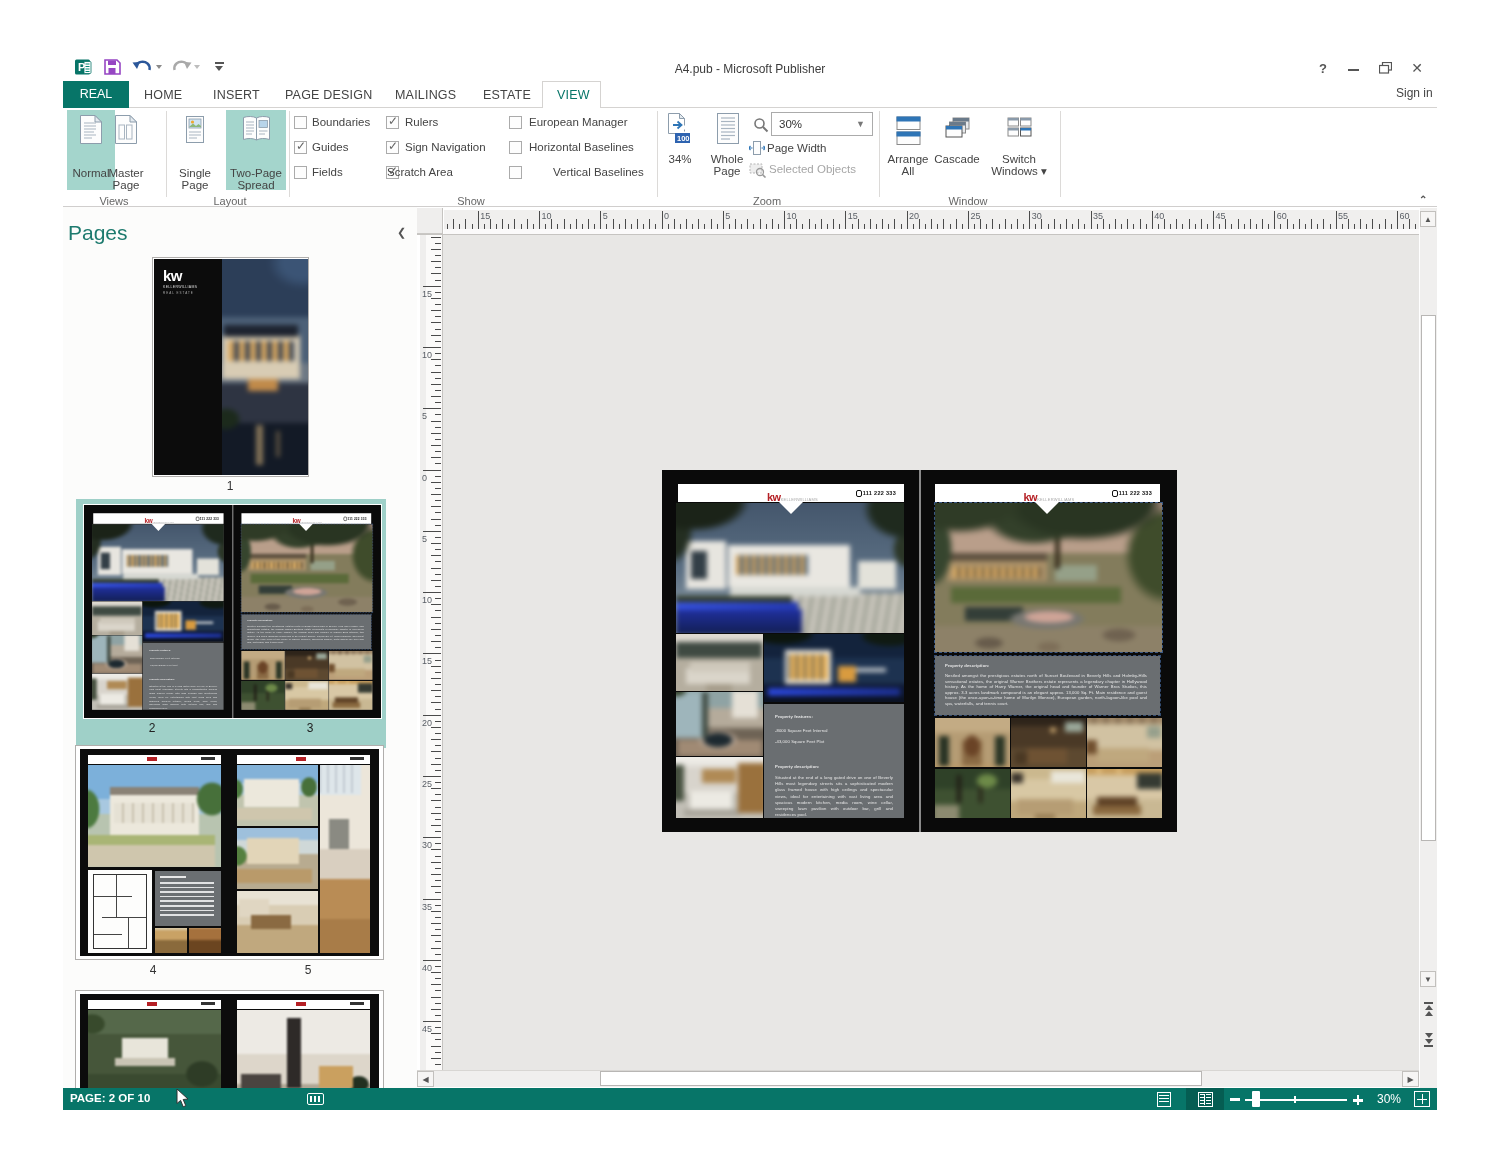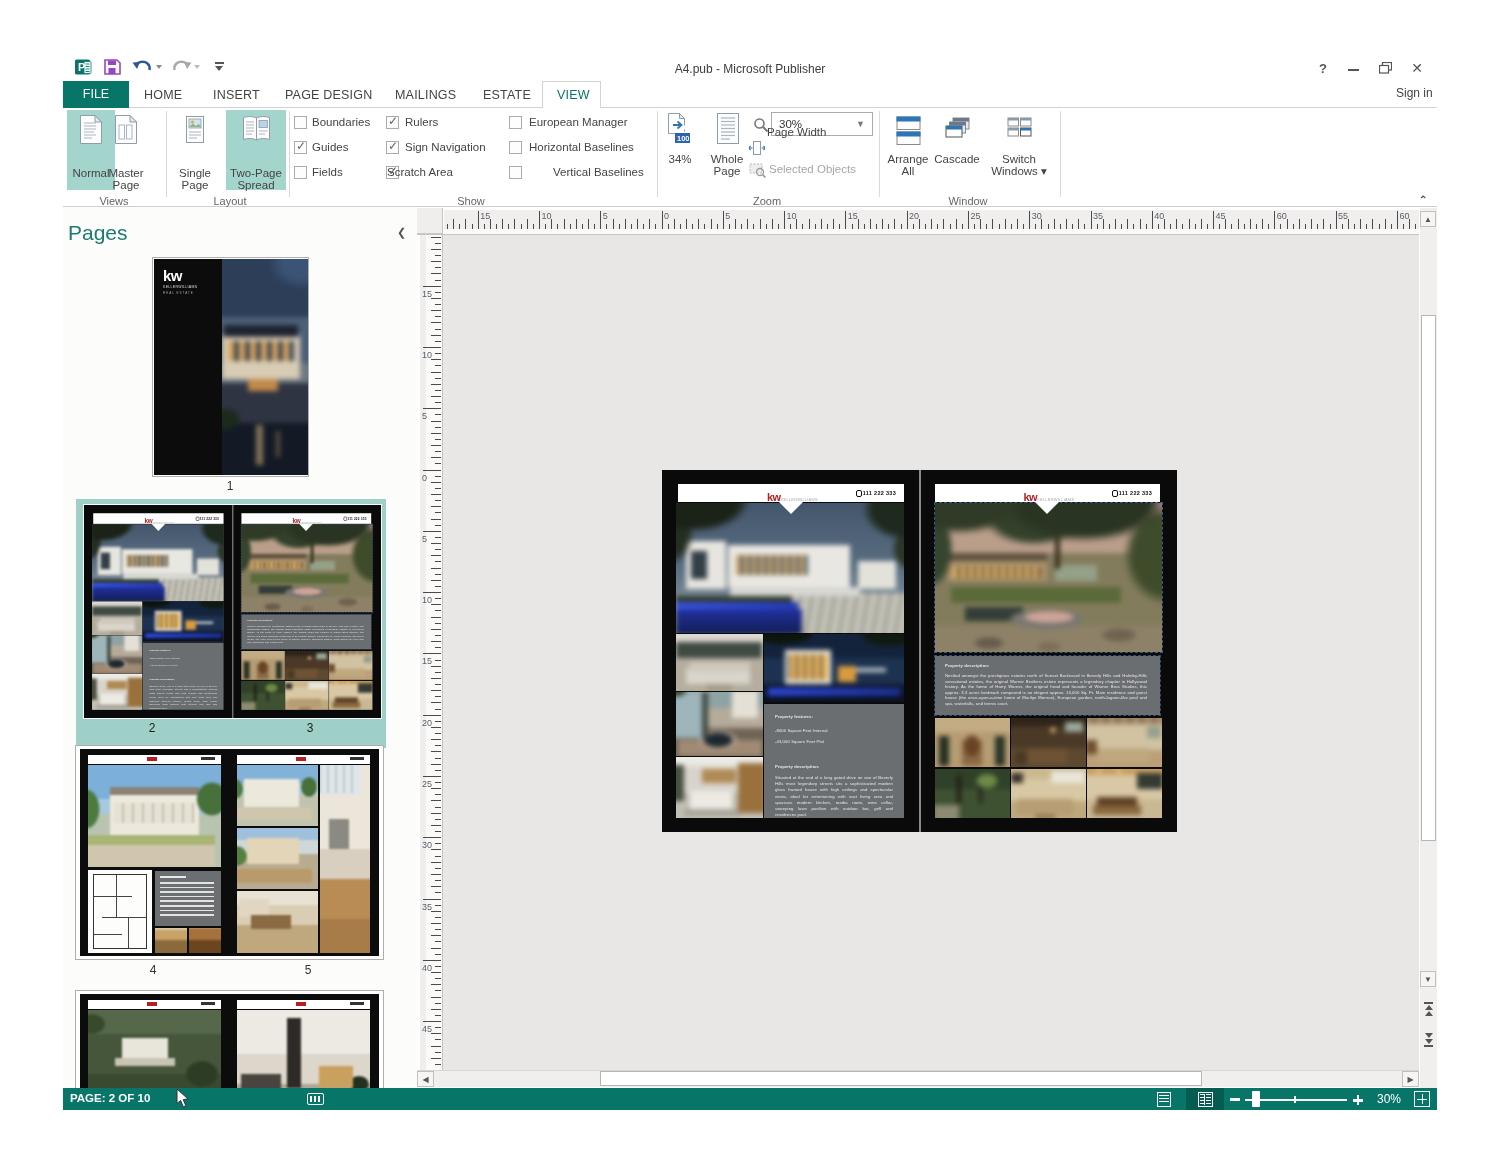--- a/index.html
+++ b/index.html
@@ -66,21 +66,21 @@
 <div class="ab" style="left:1252px;top:6px;width:16px;height:16px;color:#555;font-size:13px;font-weight:bold;text-align:center">?</div>
 <div class="ab" style="left:1285px;top:14px;width:11px;height:2px;background:#555"></div>
 <svg class="ab" style="left:1316px;top:7px" width="13" height="12" viewBox="0 0 13 12">
       <rect x="3.5" y="0.5" width="9" height="7.5" fill="#fff" stroke="#555" stroke-width="1.2"></rect>
       <rect x="0.5" y="3.5" width="9" height="7.5" fill="#fff" stroke="#555" stroke-width="1.2"></rect>
     </svg>
 <div class="ab" style="left:1346px;top:5px;width:16px;height:16px;color:#555;font-size:14px;text-align:center">✕</div>
 <div class="ab" style="left:1333px;top:31px;font-size:12px;color:#444">Sign in</div>
 
 <div class="ab" style="left:0;top:52px;width:1374px;height:1px;background:#d5d3d1"></div>
-<div class="ab" style="left:0;top:26px;width:66px;height:27px;background:#077568;color:#fff;font-size:12.5px;text-align:center;line-height:27px">FILE</div>
+<div class="ab" style="left:0;top:26px;width:66px;height:27px;background:#077568;color:#fff;font-size:12.5px;text-align:center;line-height:27px">REAL</div>
 <span class="tabtxt" style="left:81px">HOME</span>
 <span class="tabtxt" style="left:150px">INSERT</span>
 <span class="tabtxt" style="left:222px">PAGE DESIGN</span>
 <span class="tabtxt" style="left:332px">MAILINGS</span>
 <span class="tabtxt" style="left:420px">ESTATE</span>
 <div class="ab" style="left:479px;top:26px;width:59px;height:27px;background:#fff;border:1px solid #d5d3d1;border-bottom:none"></div>
 <span class="tabtxt" style="left:494px;color:#077568">VIEW</span>
 
 <div class="ab" style="left:0;top:151px;width:1374px;height:1px;background:#d0cecd"></div>
 
@@ -206,21 +206,21 @@
 <div id="icMag" class="ab" style="left:690px;top:62px"><svg width="16" height="16" viewBox="0 0 16 16">
         <circle cx="6.5" cy="6.5" r="4.5" fill="none" stroke="#777" stroke-width="1.6"></circle>
         <line x1="10" y1="10" x2="14.5" y2="14.5" stroke="#777" stroke-width="2"></line>
       </svg></div>
 <div class="ab" style="left:708px;top:57px;width:102px;height:24px;background:#fff;border:1px solid #ababab;font-size:11.5px;color:#333;line-height:22px;padding-left:7px">30%<span style="position:absolute;right:7px;top:0;color:#777;font-size:9px">▼</span></div>
 <div id="icPW" class="ab" style="left:686px;top:86px"><svg width="16" height="14" viewBox="0 0 16 14">
         <rect x="4.5" y="0.5" width="7" height="13" fill="#fdfdfd" stroke="#8d9dac"></rect>
         <path d="M3.5 7 l-3 0 m1 -2 l-2 2 2 2" stroke="#2e75b6" stroke-width="1.2" fill="none"></path>
         <path d="M12.5 7 l3 0 m-1 -2 l2 2 -2 2" stroke="#2e75b6" stroke-width="1.2" fill="none"></path>
       </svg></div>
-<span class="cbl" style="left:704px;top:71px">Page Width</span>
+<span class="cbl" style="left:704px;top:87px">Page Width</span>
 <div id="icSO" class="ab" style="left:686px;top:107px"><svg width="18" height="16" viewBox="0 0 18 16">
         <rect x="1" y="2" width="12" height="9" fill="#eee" stroke="#b5b5b5" stroke-dasharray="2 1.5"></rect>
         <circle cx="11" cy="10" r="3.5" fill="none" stroke="#9a9a9a" stroke-width="1.3"></circle>
         <line x1="13.5" y1="12.5" x2="16.5" y2="15.5" stroke="#9a9a9a" stroke-width="1.6"></line>
       </svg></div>
 <span class="cbl" style="left:706px;top:108px;color:#a6a6a6">Selected Objects</span>
 <span class="glabel" style="left:704px">Zoom</span>
 <div class="vsep" style="left:816px"></div>
 
 <div class="rbtn" style="left:823px;width:44px">

